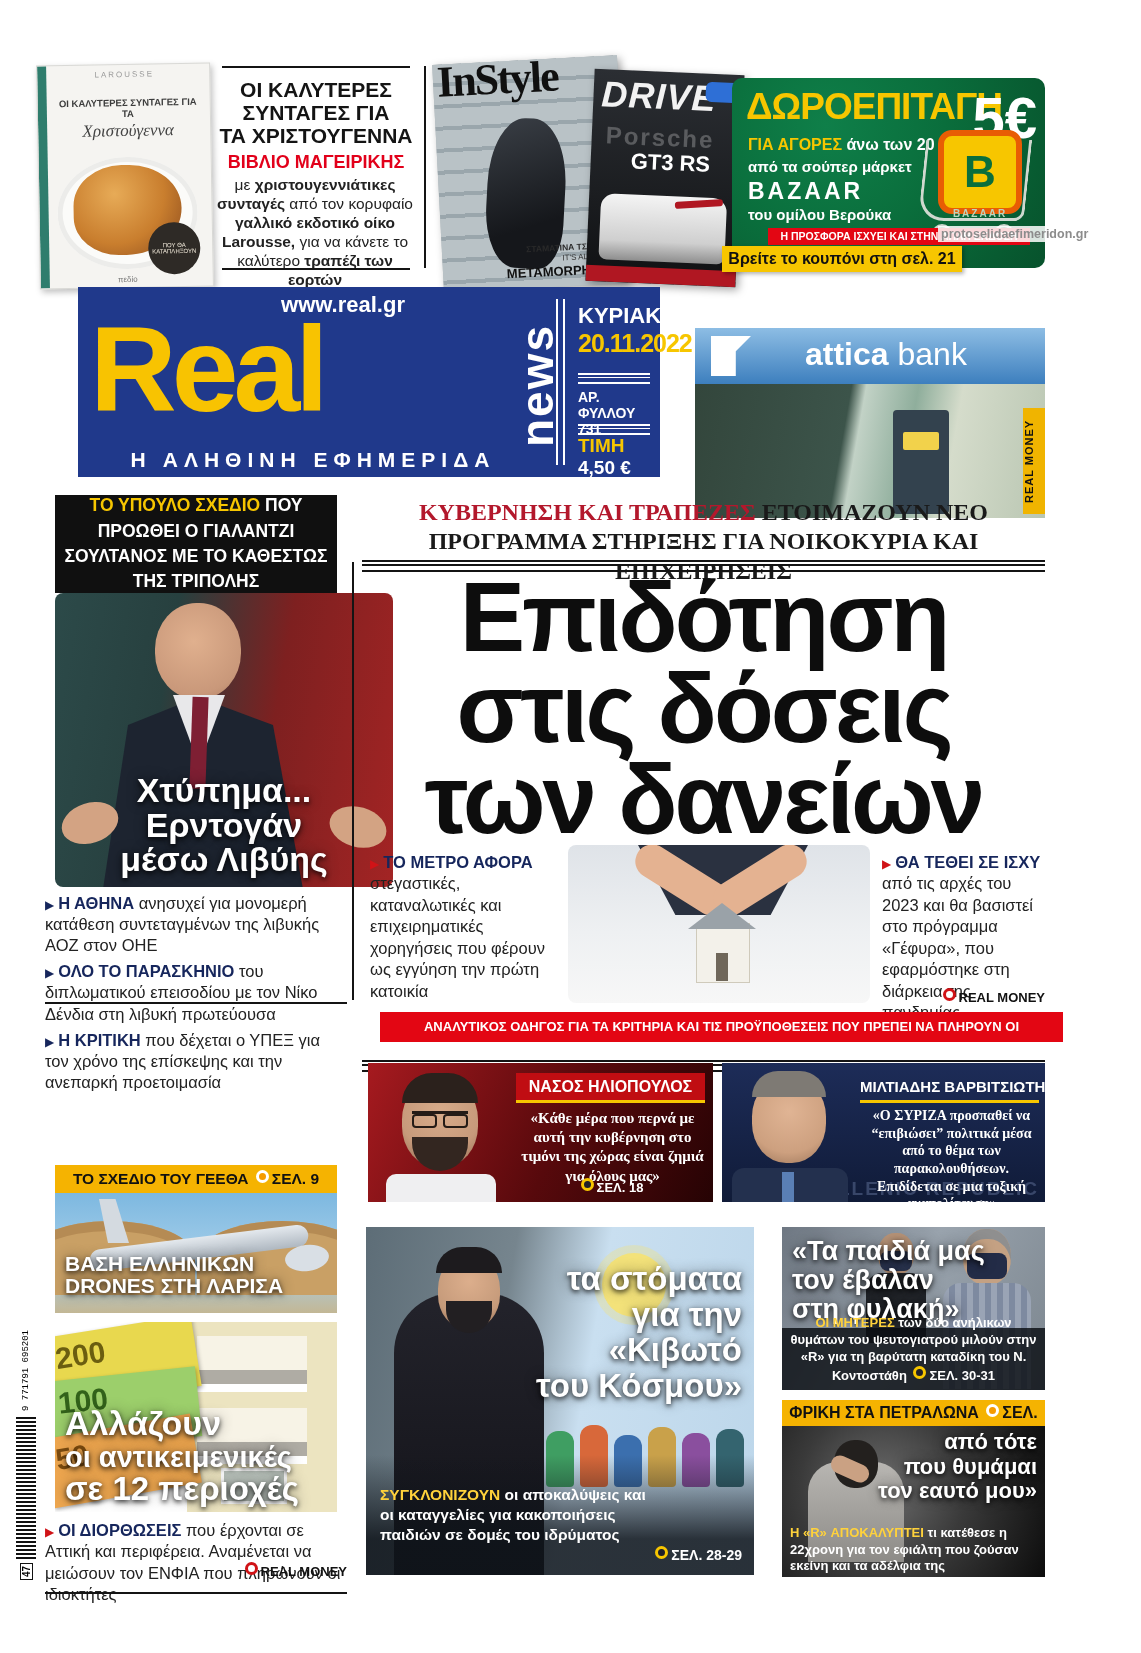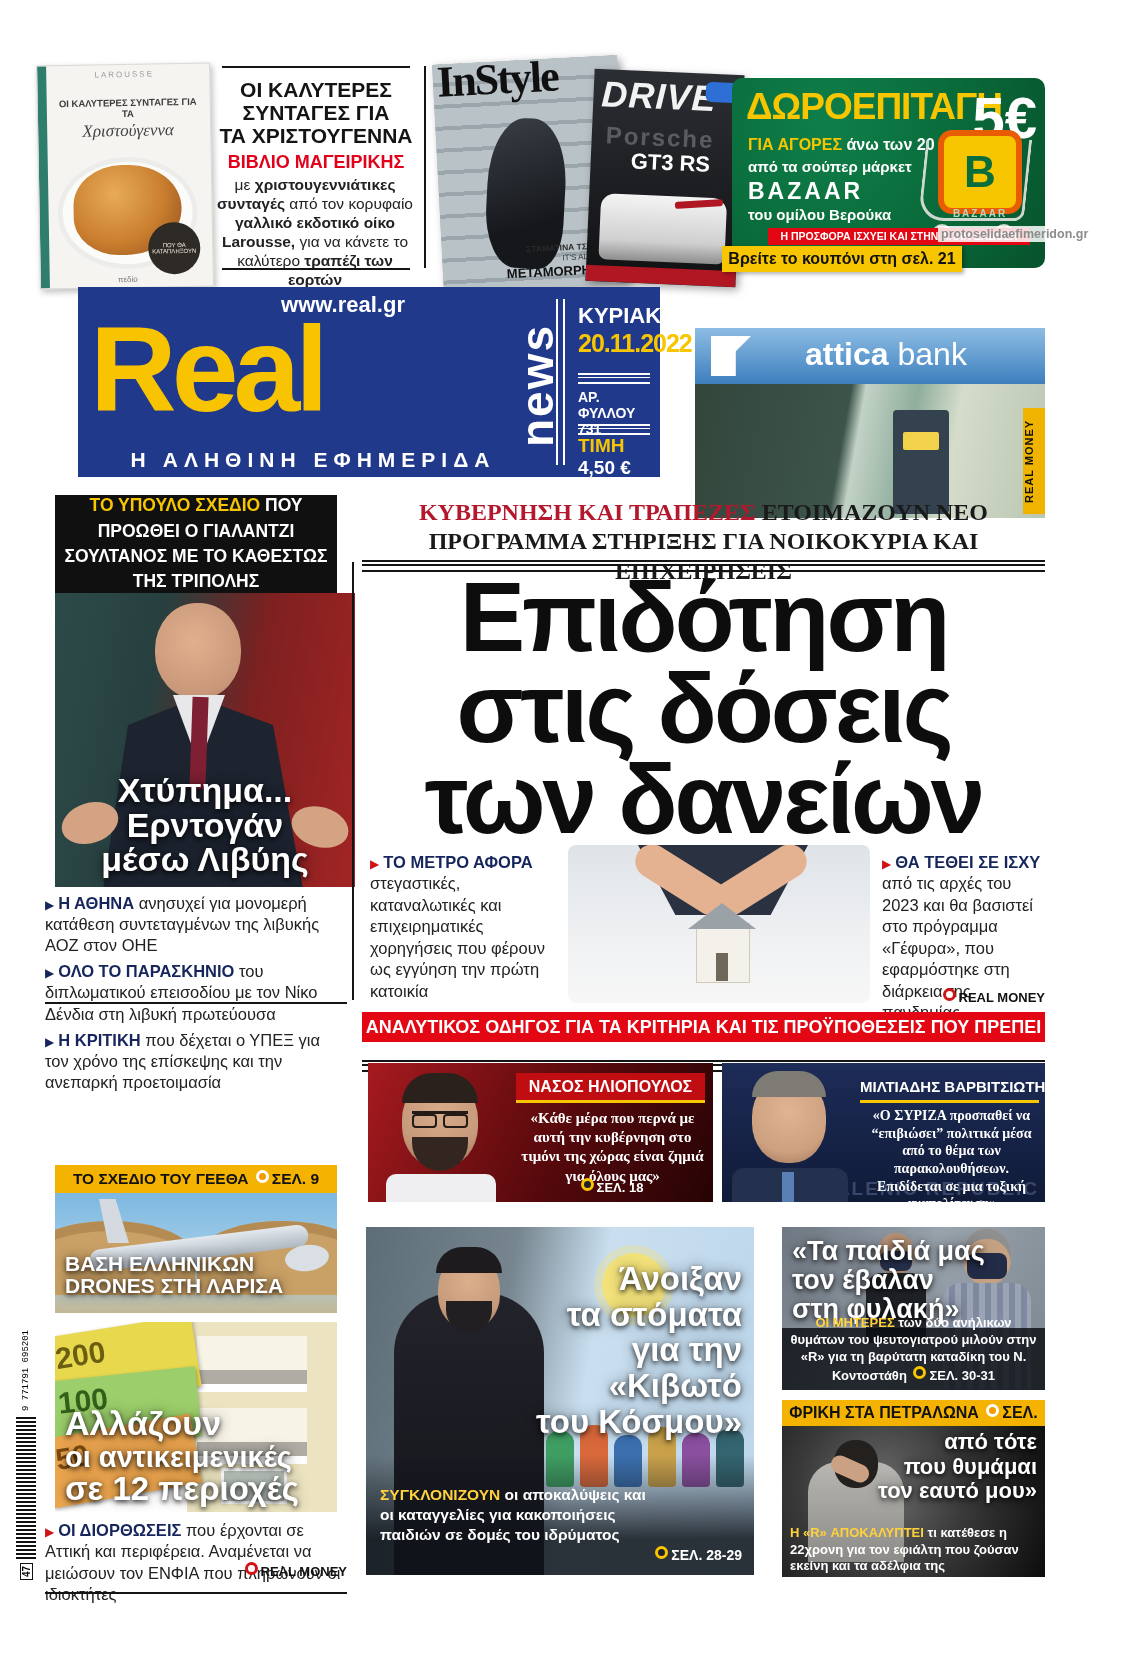--- a/index.html
+++ b/index.html
@@ -150,21 +150,21 @@
   </div>
 
   <div class="abs c" style="left:55px;top:495px;width:282px;height:98px;background:#101010;display:flex;align-items:center;justify-content:center;padding:0 8px;box-sizing:border-box;">
     <span style="font-size:17.5px;font-weight:900;line-height:1.45;">
       <span style="color:#f7c600;">ΤΟ ΥΠΟΥΛΟ ΣΧΕΔΙΟ</span><span class="w"> ΠΟΥ ΠΡΟΩΘΕΙ Ο ΓΙΑΛΑΝΤΖΙ ΣΟΥΛΤΑΝΟΣ ΜΕ ΤΟ ΚΑΘΕΣΤΩΣ ΤΗΣ ΤΡΙΠΟΛΗΣ</span>
     </span>
   </div>
   <div class="abs" style="left:12px;top:700px;width:110px;transform:rotate(-90deg);transform-origin:center;font-size:12.5px;font-weight:bold;color:#111;white-space:nowrap;">
     <span class="odot y" style="border-color:#f0a500;background:#fff;"></span><span>ΣΕΛ. 10-11</span>
   </div>
-  <div class="abs ph" style="left:55px;top:593px;width:300px;height:294px;background:linear-gradient(100deg,#2c4a49 0%,#27403f 32%,#7e2020 62%,#a32424 100%);">
+  <div class="abs ph" style="left:55px;top:593px;width:338px;height:294px;background:linear-gradient(100deg,#2c4a49 0%,#27403f 32%,#7e2020 62%,#a32424 100%);border-radius:8px;">
     <div class="abs" style="left:100px;top:10px;width:86px;height:96px;border-radius:48%;background:radial-gradient(circle at 45% 40%,#e0b08e 0%,#c9987a 70%,#a97c60 100%);"></div>
     <div class="abs" style="left:18px;top:96px;width:250px;height:200px;background:#1d2430;clip-path:polygon(12% 100%,22% 18%,50% 4%,80% 18%,92% 100%);"></div>
     <div class="abs" style="left:118px;top:102px;width:52px;height:70px;background:#e8e8ea;clip-path:polygon(0 0,100% 0,50% 100%);"></div>
     <div class="abs" style="left:136px;top:104px;width:16px;height:92px;background:#7e1f33;transform:rotate(2deg);"></div>
     <div class="abs" style="left:6px;top:210px;width:58px;height:40px;border-radius:50%;background:#d3a383;transform:rotate(-18deg);"></div>
     <div class="abs" style="right:6px;top:214px;width:58px;height:40px;border-radius:50%;background:#d3a383;transform:rotate(16deg);"></div>
     <div class="abs c w shadow" style="left:0;bottom:10px;width:100%;font-size:34px;font-weight:900;line-height:1.02;">
       <div>Χτύπημα...</div>
       <div>Ερντογάν</div>
       <div>μέσω Λιβύης</div>
@@ -199,21 +199,21 @@
     <div class="abs" style="left:120px;top:58px;width:68px;height:26px;background:#9aa2a8;clip-path:polygon(0 100%,50% 0,100% 100%);"></div>
     <div class="abs" style="left:148px;top:108px;width:12px;height:28px;background:#6f675a;"></div>
   </div>
   <div class="abs" style="left:882px;top:852px;width:163px;font-size:16.5px;line-height:1.3;color:#222;">
     <span class="tri red">▶</span><span class="lead-navy">ΘΑ ΤΕΘΕΙ ΣΕ ΙΣΧΥ</span><span> από τις αρχές του 2023 και θα βασιστεί στο πρόγραμμα «Γέφυρα», που εφαρμόστηκε στη διάρκεια της πανδημίας</span>
   </div>
   <div class="abs r money-tag" style="left:900px;top:988px;width:145px;">
     <span class="odot red"></span><span>REAL MONEY</span>
   </div>
 
-  <div class="abs c" style="left:362px;top:1012px;width:683px;height:30px;background:#e30613;color:#fff;font-size:18px;font-weight:900;line-height:30px;">ΑΝΑΛΥΤΙΚΟΣ ΟΔΗΓΟΣ ΓΙΑ ΤΑ ΚΡΙΤΗΡΙΑ ΚΑΙ ΤΙΣ ΠΡΟΫΠΟΘΕΣΕΙΣ ΠΟΥ ΠΡΕΠΕΙ ΝΑ ΠΛΗΡΟΥΝ ΟΙ ΔΑΝΕΙΟΛΗΠΤΕΣ</div>
+  <div class="abs c" style="left:380px;top:1012px;width:683px;height:30px;background:#e30613;color:#fff;font-size:13px;font-weight:900;line-height:30px;">ΑΝΑΛΥΤΙΚΟΣ ΟΔΗΓΟΣ ΓΙΑ ΤΑ ΚΡΙΤΗΡΙΑ ΚΑΙ ΤΙΣ ΠΡΟΫΠΟΘΕΣΕΙΣ ΠΟΥ ΠΡΕΠΕΙ ΝΑ ΠΛΗΡΟΥΝ ΟΙ ΔΑΝΕΙΟΛΗΠΤΕΣ</div>
   <div class="abs rule3" style="left:362px;top:1048px;width:683px;"></div>
 
   <div class="abs ph" style="left:368px;top:1063px;width:345px;height:139px;background:linear-gradient(115deg,#a61a1f 0%,#57090c 55%,#260304 100%);">
     <div class="abs" style="left:0;top:0;width:145px;height:100%;">
       <div class="abs" style="left:34px;top:16px;width:76px;height:88px;border-radius:46%;background:radial-gradient(circle at 50% 38%,#d7ab8a 0%,#c79a7b 60%,#8f6a52 100%);"></div>
       <div class="abs" style="left:34px;top:10px;width:76px;height:30px;border-radius:40px 40px 0 0;background:#2b211c;"></div>
       <div class="abs" style="left:44px;top:48px;width:56px;height:14px;border-top:3px solid #241b16;display:flex;gap:6px;">
         <span style="flex:1;border:2px solid #241b16;border-radius:4px;"></span>
           <span style="flex:1;border:2px solid #241b16;border-radius:4px;"></span>
       </div>
@@ -297,21 +297,20 @@
     <div class="abs" style="right:8px;bottom:88px;width:200px;height:66px;display:flex;gap:6px;align-items:flex-end;">
       <span style="width:28px;height:56px;border-radius:12px 12px 4px 4px;background:#3f9e62;"></span>
       <span style="width:28px;height:62px;border-radius:12px 12px 4px 4px;background:#d8683a;"></span>
       <span style="width:28px;height:52px;border-radius:12px 12px 4px 4px;background:#3b6fae;"></span>
       <span style="width:28px;height:60px;border-radius:12px 12px 4px 4px;background:#c9a14a;"></span>
       <span style="width:28px;height:54px;border-radius:12px 12px 4px 4px;background:#8a4f9e;"></span>
       <span style="width:28px;height:58px;border-radius:12px 12px 4px 4px;background:#34646f;"></span>
     </div>
     <div class="abs" style="left:0;bottom:0;width:100%;height:120px;background:linear-gradient(180deg,rgba(15,20,26,0) 0%,rgba(15,20,26,.85) 70%);"></div>
     <div class="abs r w shadow" style="right:12px;top:34px;width:250px;font-size:33px;font-weight:900;line-height:1.08;">
-      <div>Άνοιξαν</div>
       <div>τα στόματα</div>
       <div>για την «Κιβωτό</div>
       <div>του Κόσμου»</div>
     </div>
     <div class="abs" style="left:14px;bottom:30px;width:270px;font-size:15.5px;font-weight:bold;line-height:1.3;color:#fff;">
       <span class="ylead">ΣΥΓΚΛΟΝΙΖΟΥΝ</span><span> οι αποκαλύψεις και οι καταγγελίες για κακοποιήσεις παιδιών σε δομές του ιδρύματος</span>
     </div>
     <div class="abs r" style="right:12px;bottom:12px;font-size:14px;font-weight:bold;color:#fff;">
       <span class="odot y"></span><span>ΣΕΛ. 28-29</span>
     </div>

